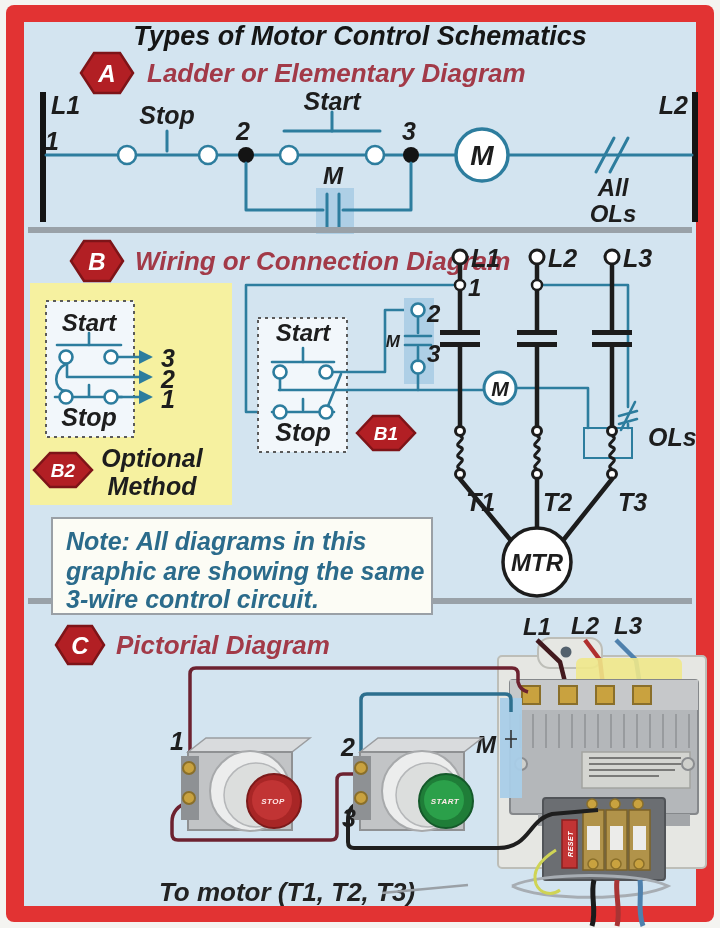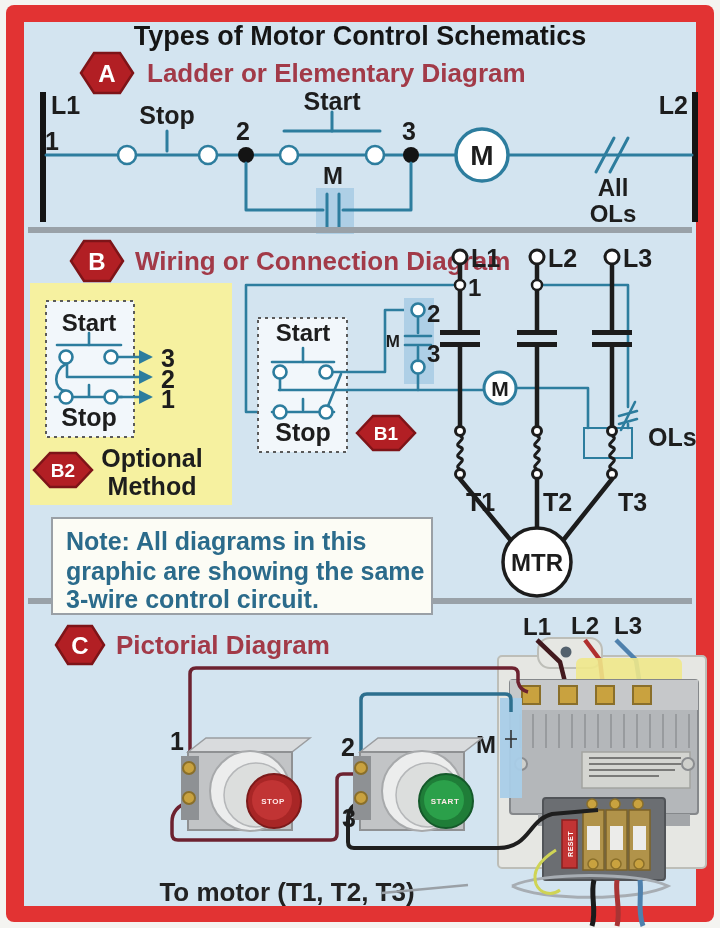--- a/index.html
+++ b/index.html
@@ -1,17 +1,17 @@
 <!DOCTYPE html>
 <html><head>
 <meta charset="utf-8">
 <style>
   html,body{margin:0;padding:0;background:#efefec;}
   .page{position:relative;width:720px;height:928px;background:#f4f4f1;overflow:hidden;
-        font-family:"Liberation Sans","DejaVu Sans",sans-serif;}
+        font-family:"Liberation Sans","DejaVu Sans",sans-serif;font-style:italic;}
   svg{position:absolute;left:0;top:0;}
   svg text{font-family:"Liberation Sans","DejaVu Sans",sans-serif;font-weight:bold;}
   .t-title{font-size:27px;fill:#151515;}
   .t-head{font-size:26px;fill:#a23a48;}
   .t-label{font-size:25px;fill:#1d1d1d;}
   .t-small{font-size:24px;fill:#1d1d1d;}
   .t-node{font-size:25px;fill:#1d1d1d;}
   .t-note{font-size:25px;fill:#2b6b8b;}
   .t-badge{font-size:24px;fill:#ffffff;}
   .t-badge-sm{font-size:19px;fill:#ffffff;}

